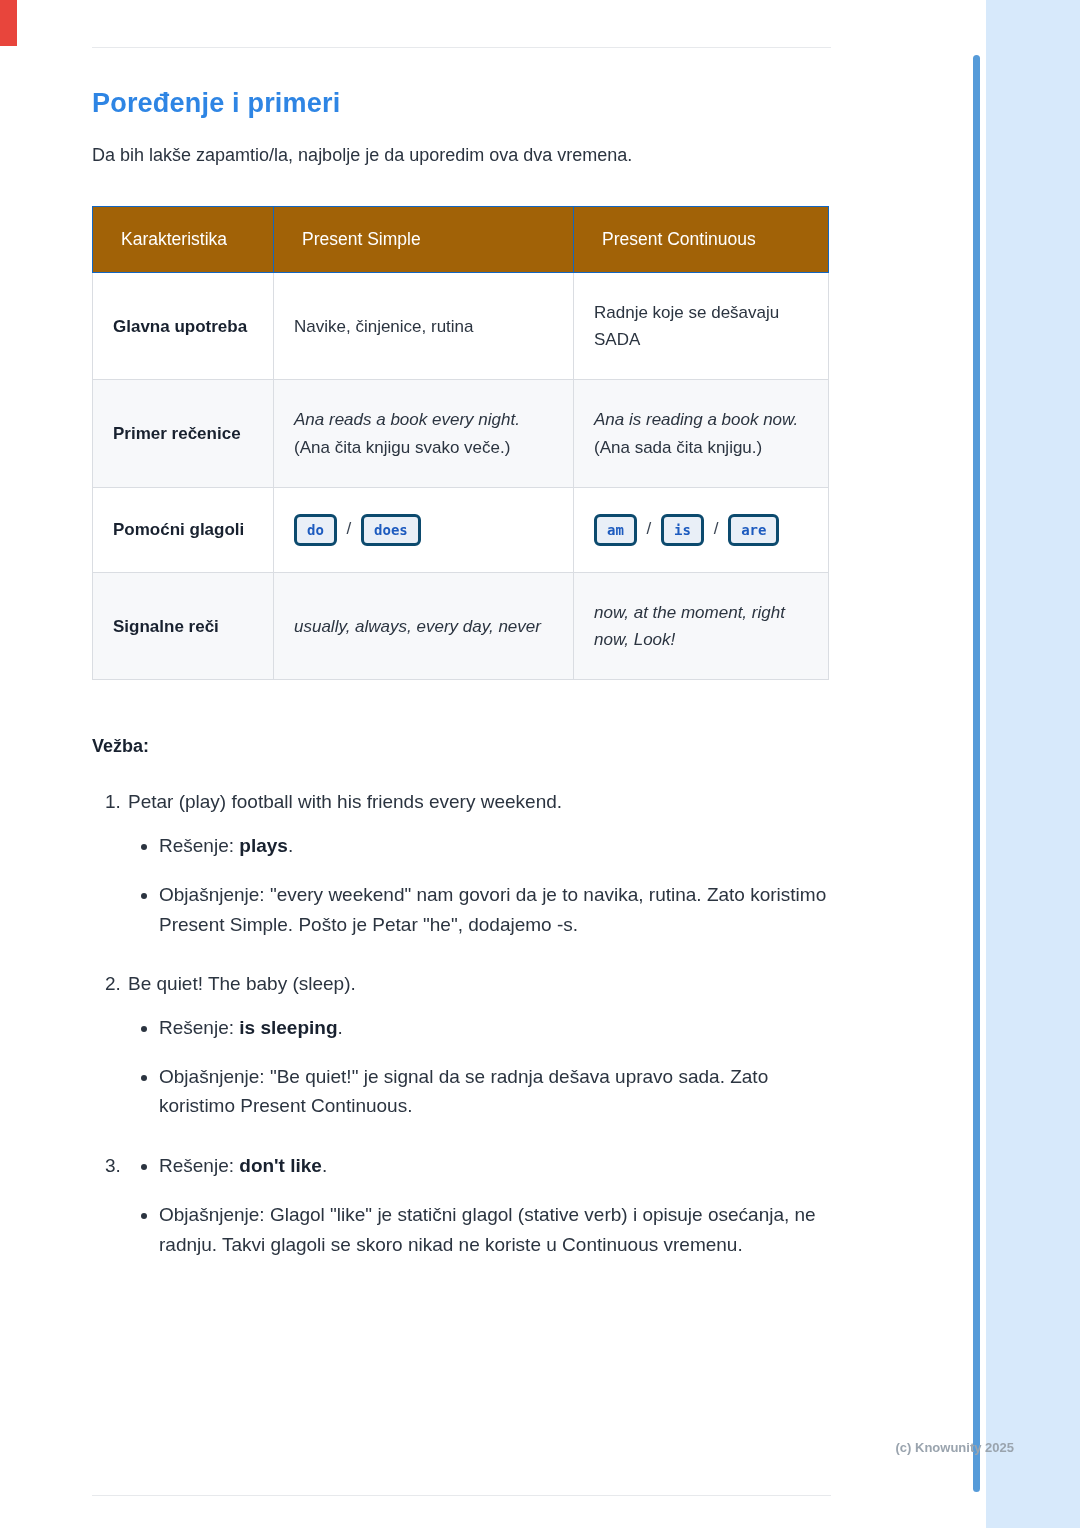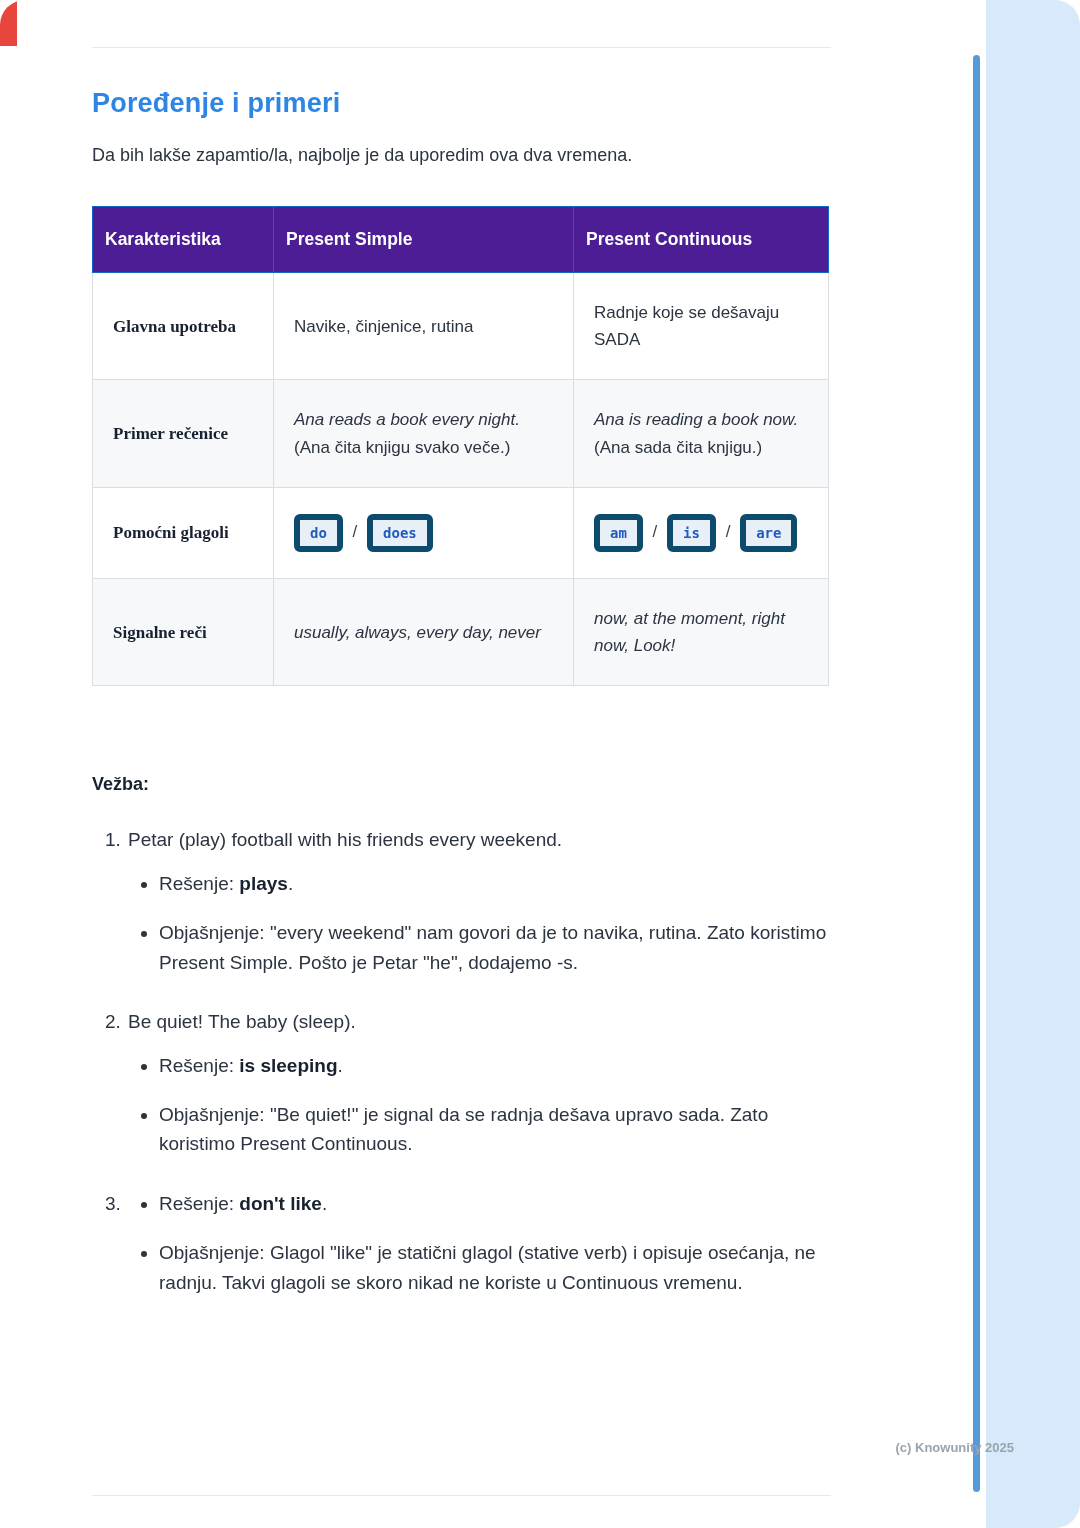--- a/index.html
+++ b/index.html
@@ -8,21 +8,20 @@
     background: #ffffff;
     font-family: "Liberation Sans", "DejaVu Sans", sans-serif;
     color: #2b3440;
   }
   .page {
     position: relative;
     width: 1080px;
     height: 1528px;
     background: #ffffff;
     overflow: hidden;
-    border-radius: 25px;
   }
   .corner-tab {
     position: absolute; left: 0; top: 0;
     width: 17px; height: 46px;
     background: #e8453c;
   }
   .right-strip {
     position: absolute; right: 0; top: 0;
     width: 94px; height: 100%;
     background: #d7e9fb;
@@ -55,57 +54,57 @@
     color: #2b3440;
   }
 
   table.cmp {
     margin-top: 40px;
     width: 736px;
     border-collapse: collapse;
     table-layout: fixed;
   }
   .cmp th {
-    background: #4c1d95;
+    background: #a16207;
     border: 1px solid #1166c2;
     color: #ffffff;
     font-size: 17.5px;
-    font-weight: bold;
+    font-weight: normal;
     text-align: left;
-    padding: 22px 12px;
+    padding: 22px 28px;
   }
   .cmp td {
     border: 1px solid #dadde2;
     padding: 26px 20px;
     font-size: 17px;
     line-height: 1.6;
     vertical-align: middle;
     color: #2b3440;
     background: #ffffff;
   }
   .cmp tbody tr:nth-child(even) td { background: #f7f8fa; }
-  .cmp td.rowlabel { font-weight: bold; color: #18212f; font-family: Liberation Serif, serif; }
+  .cmp td.rowlabel { font-weight: bold; color: #18212f; }
   .em { font-style: italic; }
   .code {
     display: inline-block;
     font-family: "DejaVu Sans Mono", monospace;
     font-size: 14px;
     font-weight: bold;
     color: #1d5bbf;
     background: #e9eff7;
-    border: 6px solid #0c4a6e;
+    border: 3px solid #0c4a6e;
     border-radius: 6px;
     padding: 4px 10px;
     line-height: 1.3;
     vertical-align: middle;
   }
   .slash { margin: 0 5px; color: #3c4654; }
 
   .exercise-heading {
-    margin-top: 88px;
+    margin-top: 56px;
     font-size: 18px;
     font-weight: bold;
     color: #18212f;
   }
   ol.exercise-list {
     margin-top: 30px;
     padding-left: 34px;
     list-style: decimal;
     font-size: 19px;
     line-height: 1.55;

